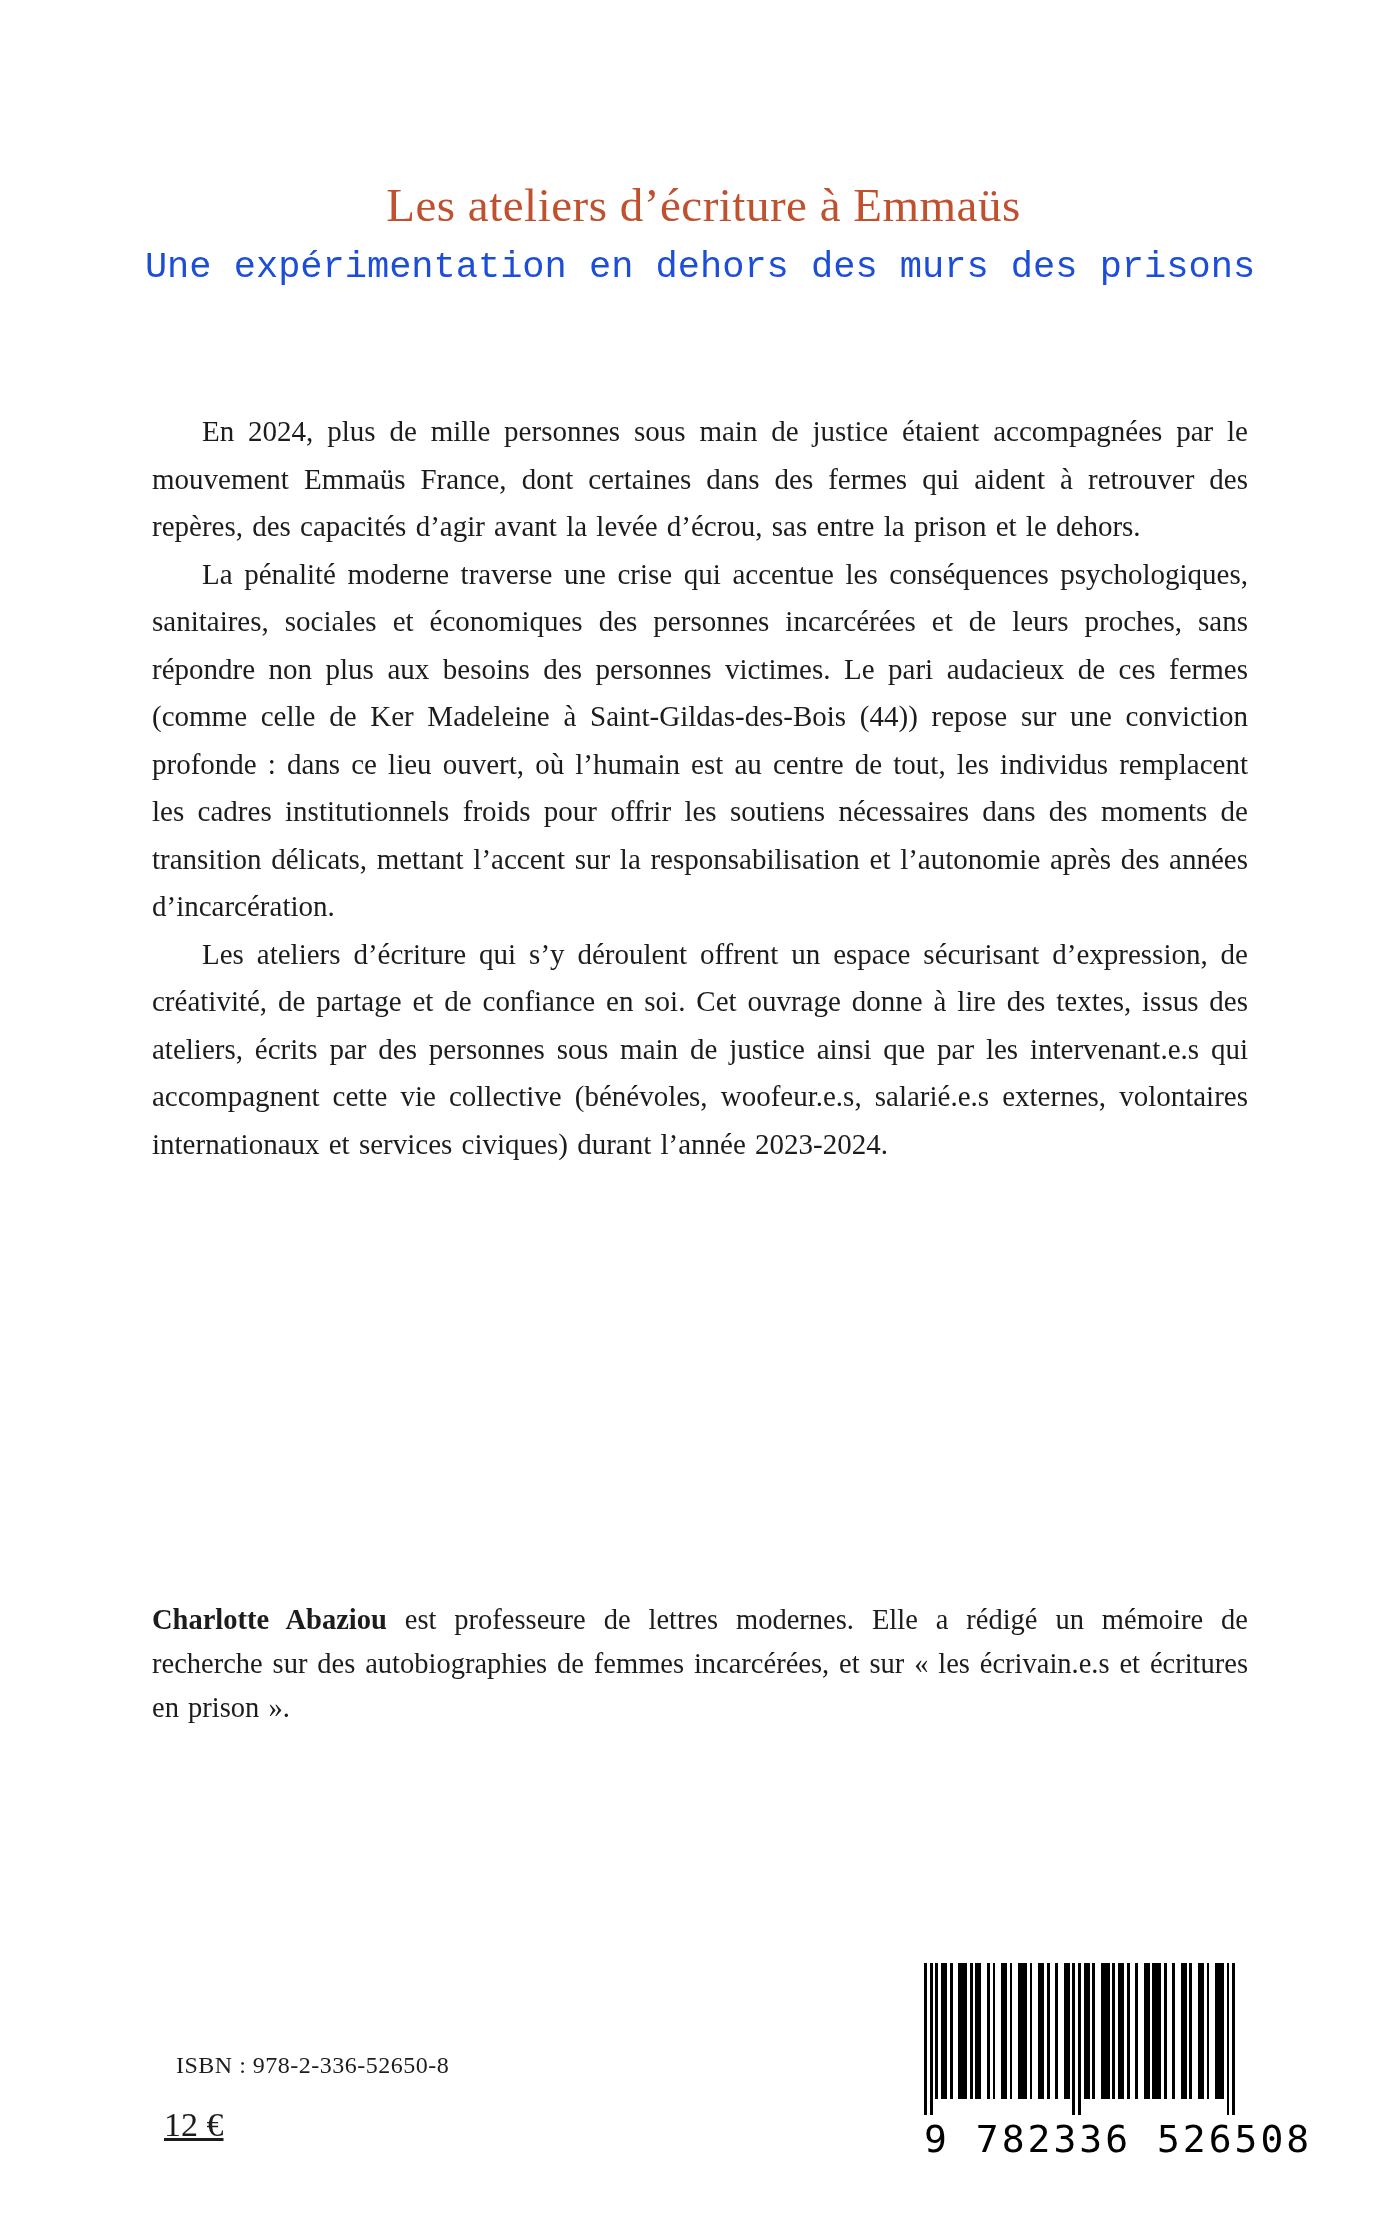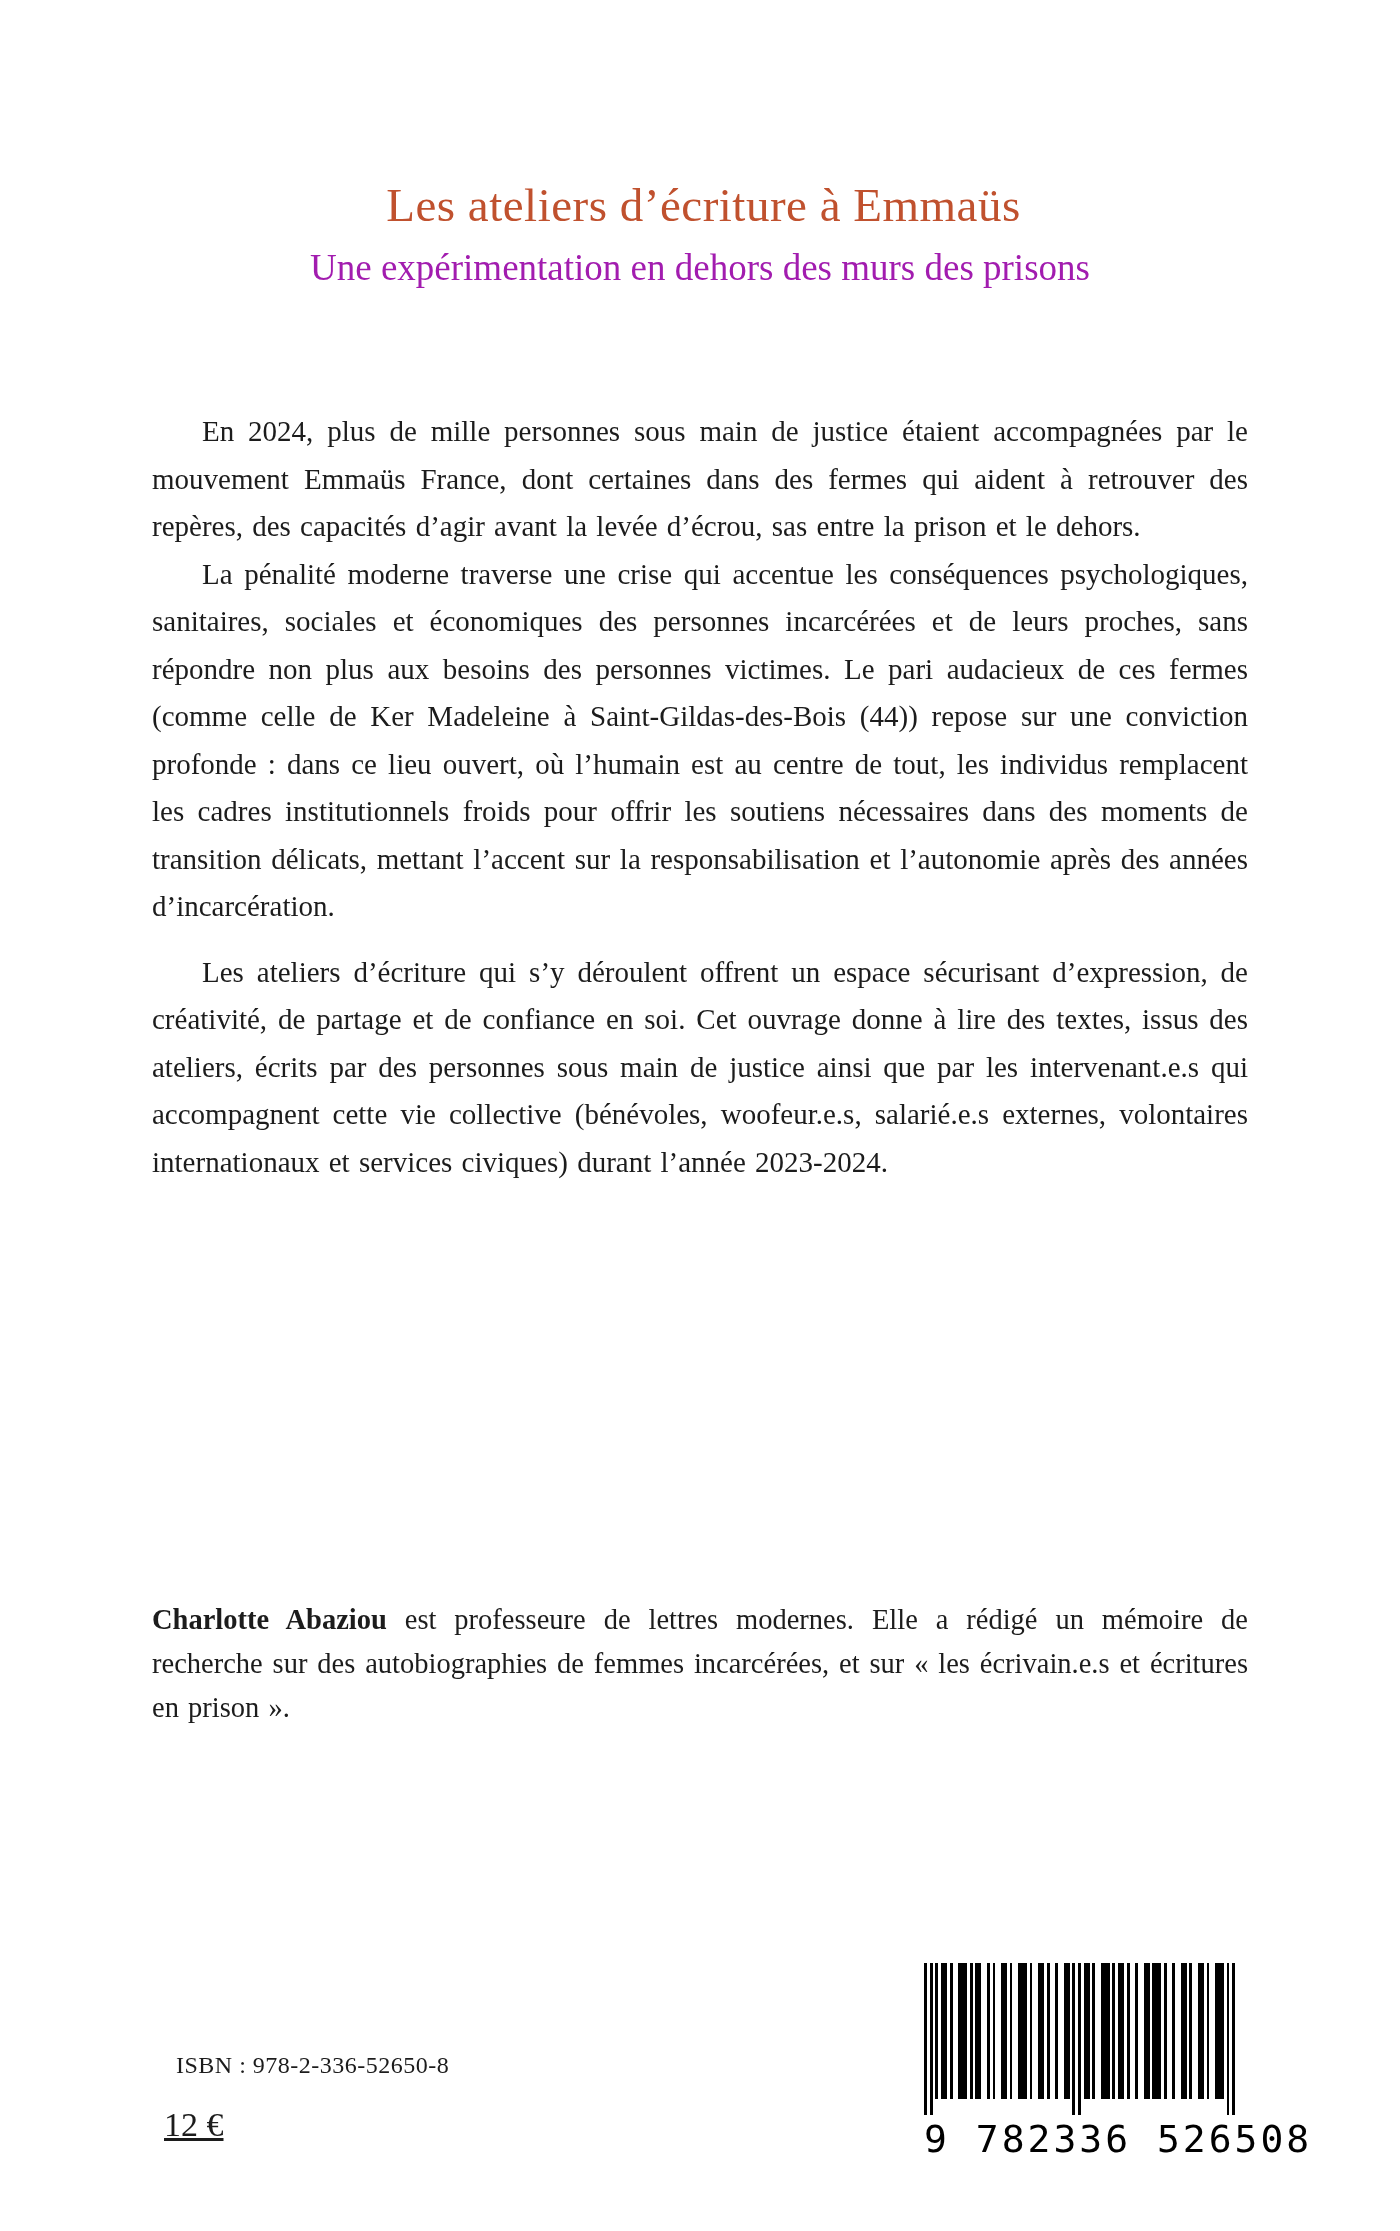--- a/index.html
+++ b/index.html
@@ -29,38 +29,38 @@
     font-size: 47px;
     font-weight: normal;
     color: #c0512e;
     letter-spacing: 0.5px;
     padding-left: 7px;
   }
   .book-subtitle {
     margin: 14px 0 0 0;
     font-size: 37px;
     font-weight: normal;
-    color: #a21caf;
+    color: #1d4ed8;
+    font-family: Liberation Mono, monospace;
   }
   .body-block {
     position: absolute;
     top: 408px;
     left: 152px;
     width: 1096px;
   }
   .body-block p {
     margin: 0;
     font-size: 29px;
     line-height: 47.5px;
     text-align: justify;
     text-indent: 50px;
     word-spacing: 2px;
   }
   .body-block p.spaced {
-    margin-top: 18px;
   }
   .bio-block {
     position: absolute;
     top: 1598px;
     left: 152px;
     width: 1096px;
     font-size: 28.5px;
     line-height: 44px;
     text-align: justify;
     word-spacing: 2px;

